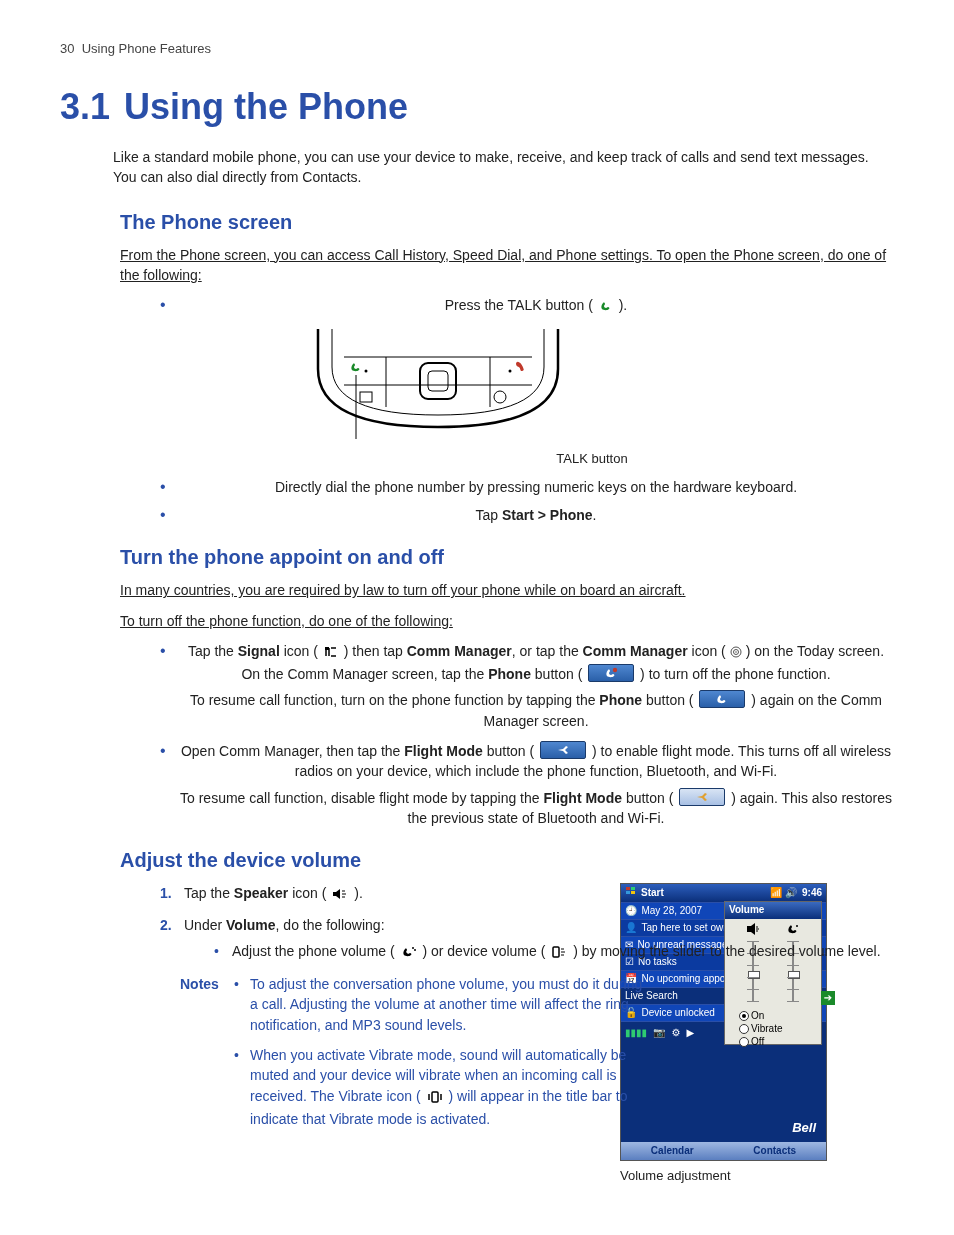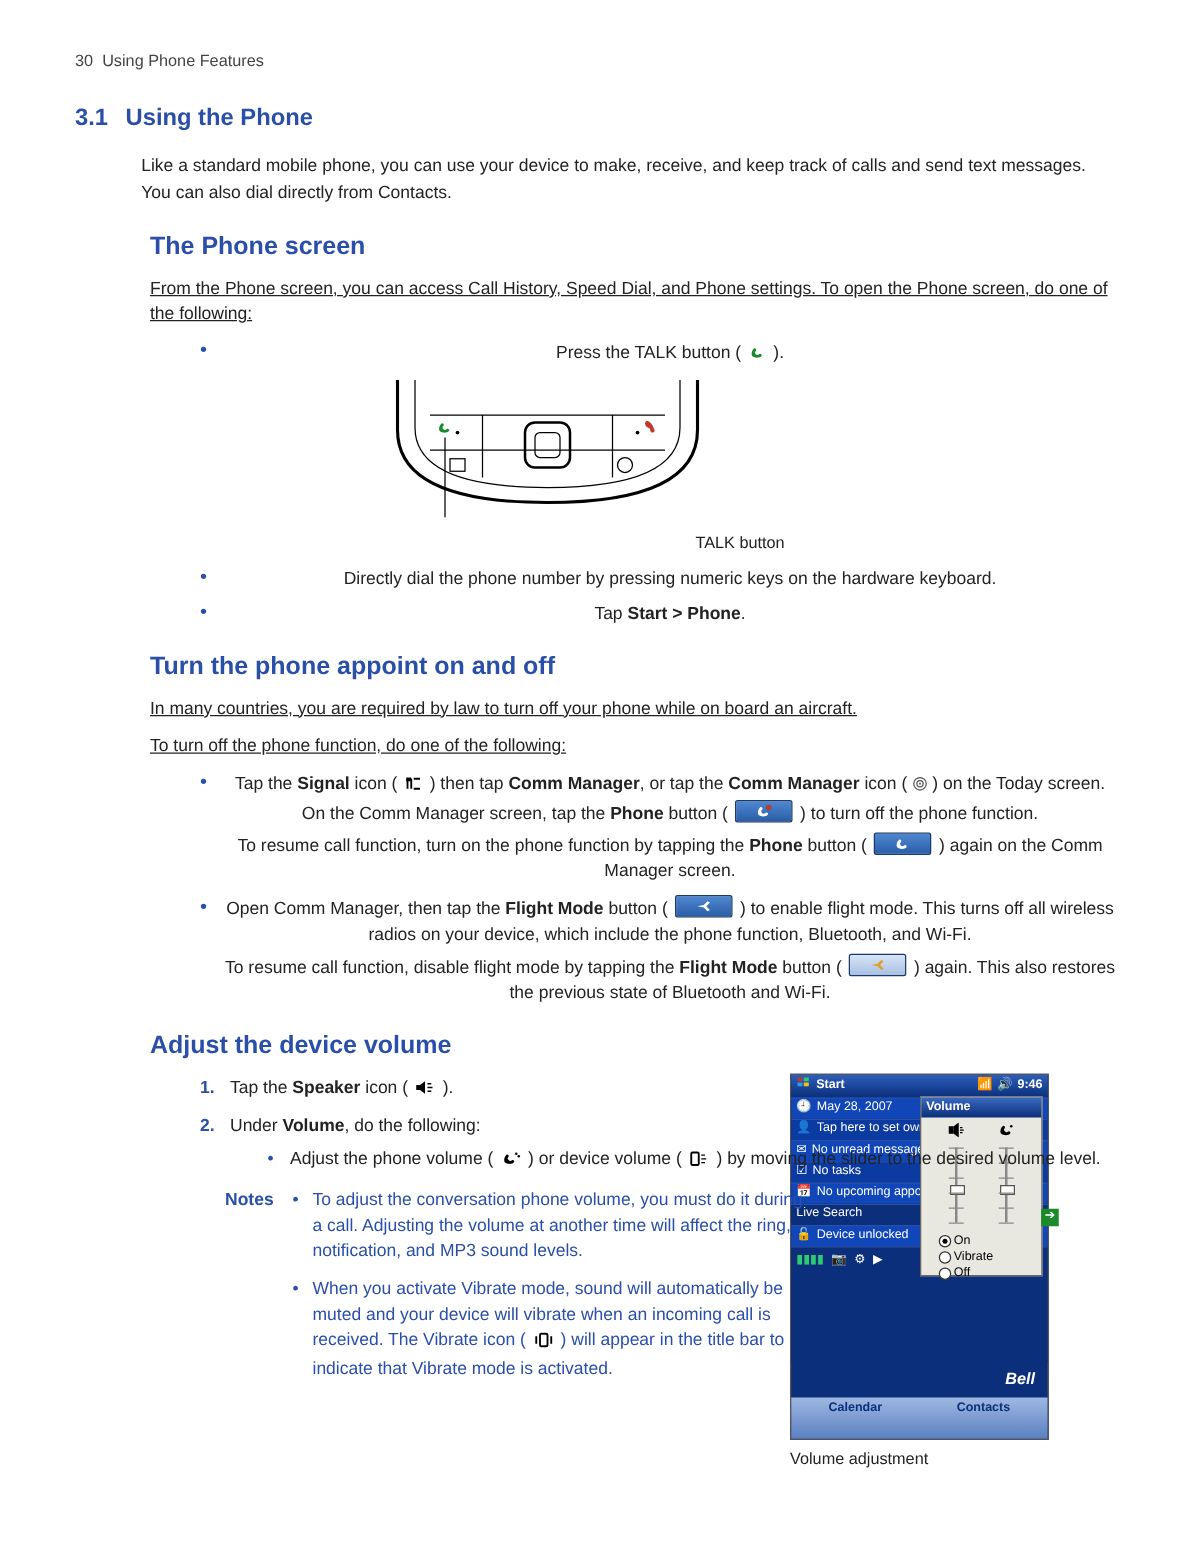--- a/index.html
+++ b/index.html
@@ -11,21 +11,21 @@
     width: 834px;
     line-height: 1.45;
   }
   .page-header {
     font-size: 13px;
     color: #444;
     margin-bottom: 22px;
   }
   h1.section-title {
     color: #2a4fa8;
-    font-size: 19px;
+    font-size: 36px;
     font-weight: 700;
     margin: 0 0 14px 0;
   }
   h1.section-title .num { margin-right: 14px; }
   .intro { margin: 0 0 20px 53px; }
   h2.sub {
     color: #2a4fa8;
     font-size: 20px;
     font-weight: 700;
     margin: 18px 0 8px 60px;
@@ -141,21 +141,21 @@
     margin-bottom: 10px;
   }
   .notes-list ul > li::before {
     content: "•";
     position: absolute;
     left: 0;
     top: 0;
   }
   .vol-figure {
     position: absolute;
-    right: 52px;
+    right: 64px;
     width: 210px;
   }
   .vol-wrapper { position: relative; margin-left:60px; }
   .vol-caption {
     margin-top: 6px;
     font-size: 13px;
     color: #222;
   }
   .device-screen {
     width: 205px;
@@ -186,21 +186,21 @@
   .ds-row.alt { background:#1046b8; }
   .ds-icons-row {
     height: 22px;
     background:#0b2f7a;
     border-top:1px solid #2a4fa8;
     display:flex; align-items:center; gap:6px; padding:0 4px;
   }
   .ds-body { height: 70px; background:#0b2f7a; }
   .ds-logo { height:28px; display:flex; align-items:center; justify-content:flex-end; padding-right:10px; color:#fff; font-style:italic; font-size:13px; font-weight:700;}
   .ds-softkeys {
-    display:flex; height:33px; background: linear-gradient(#9fb8e2,#5b7fc0);
+    display:flex; height:18px; background: linear-gradient(#9fb8e2,#5b7fc0);
     color:#0b2f7a; font-weight:700;
   }
   .ds-softkeys div { flex:1; text-align:center; line-height:18px;}
   .vol-popup {
     position:absolute;
     left: 104px;
     top: 18px;
     width: 96px;
     height: 142px;
     background:#e8e8e0;

